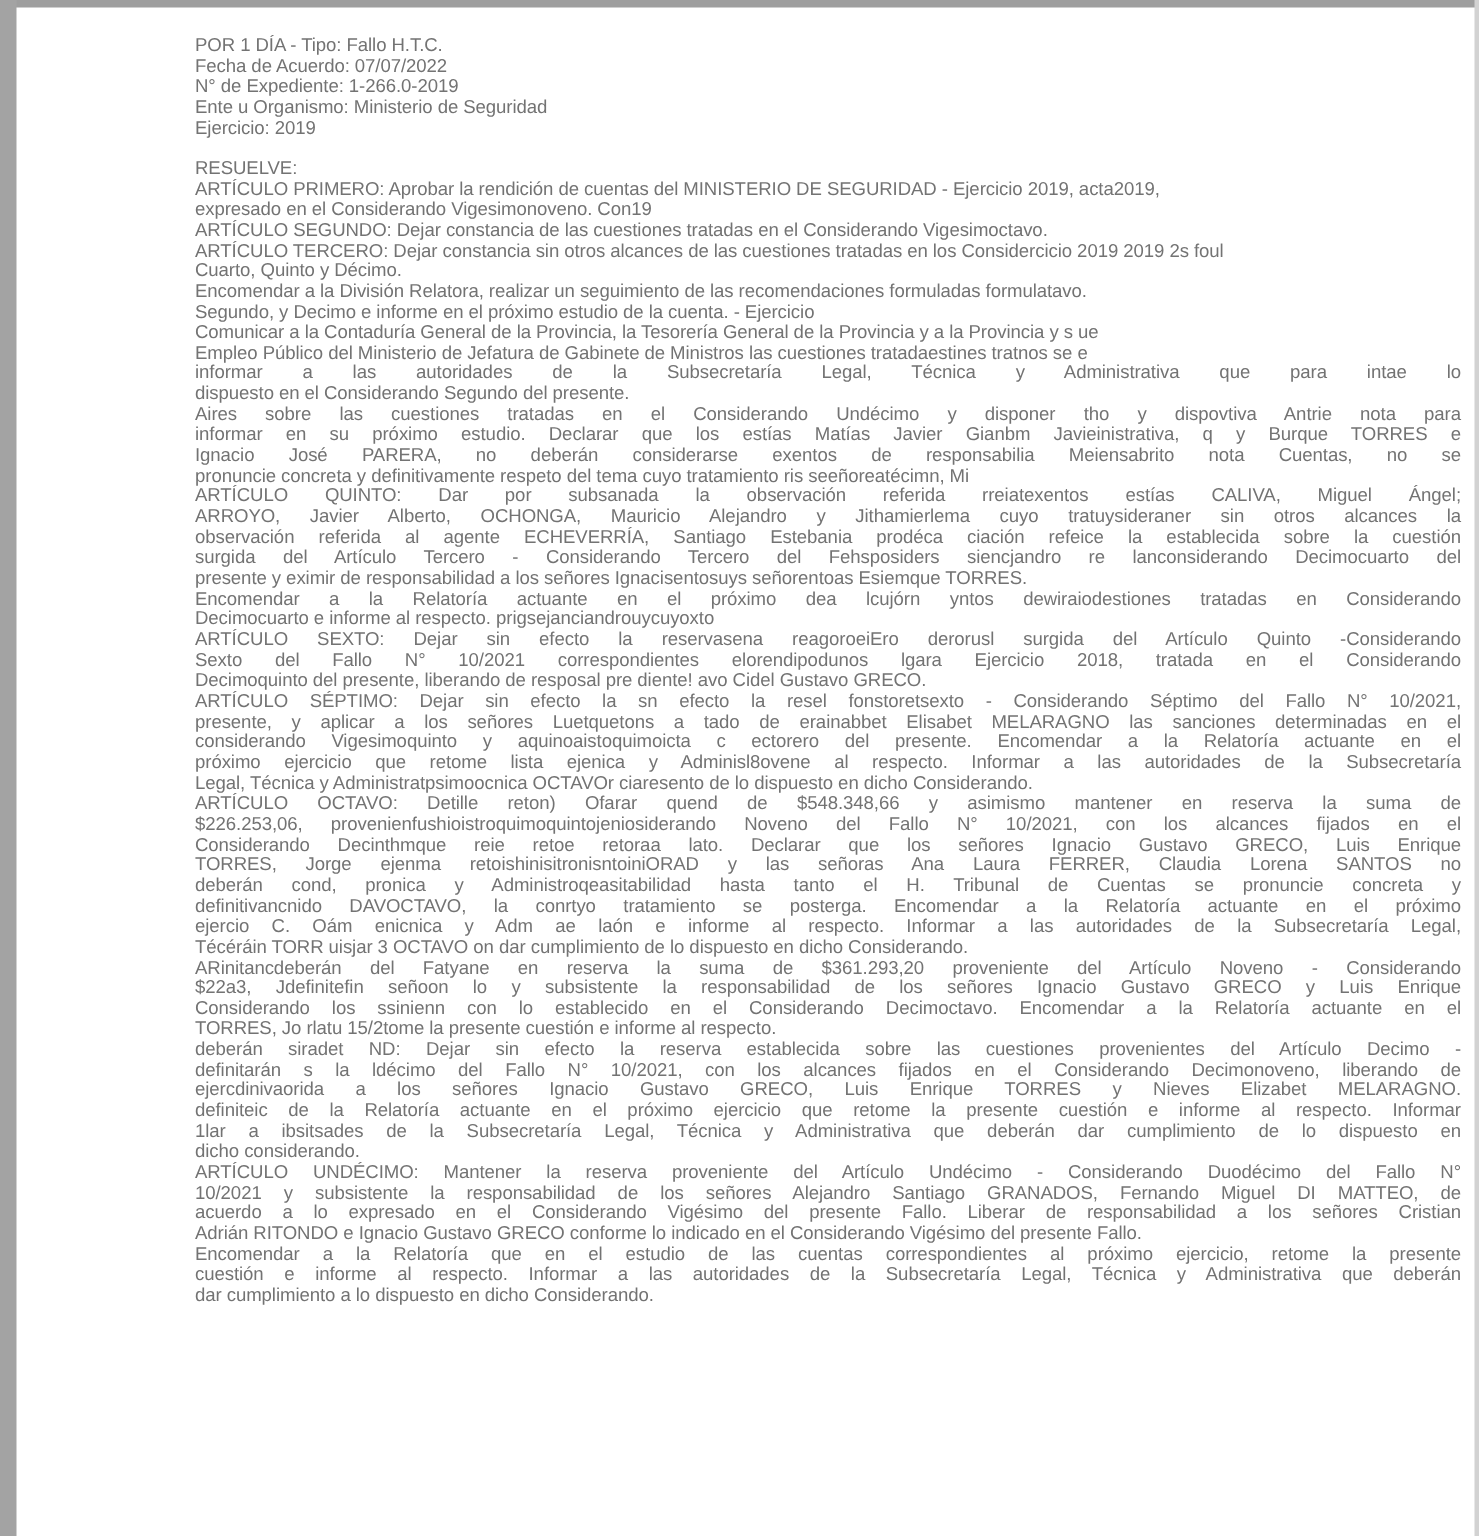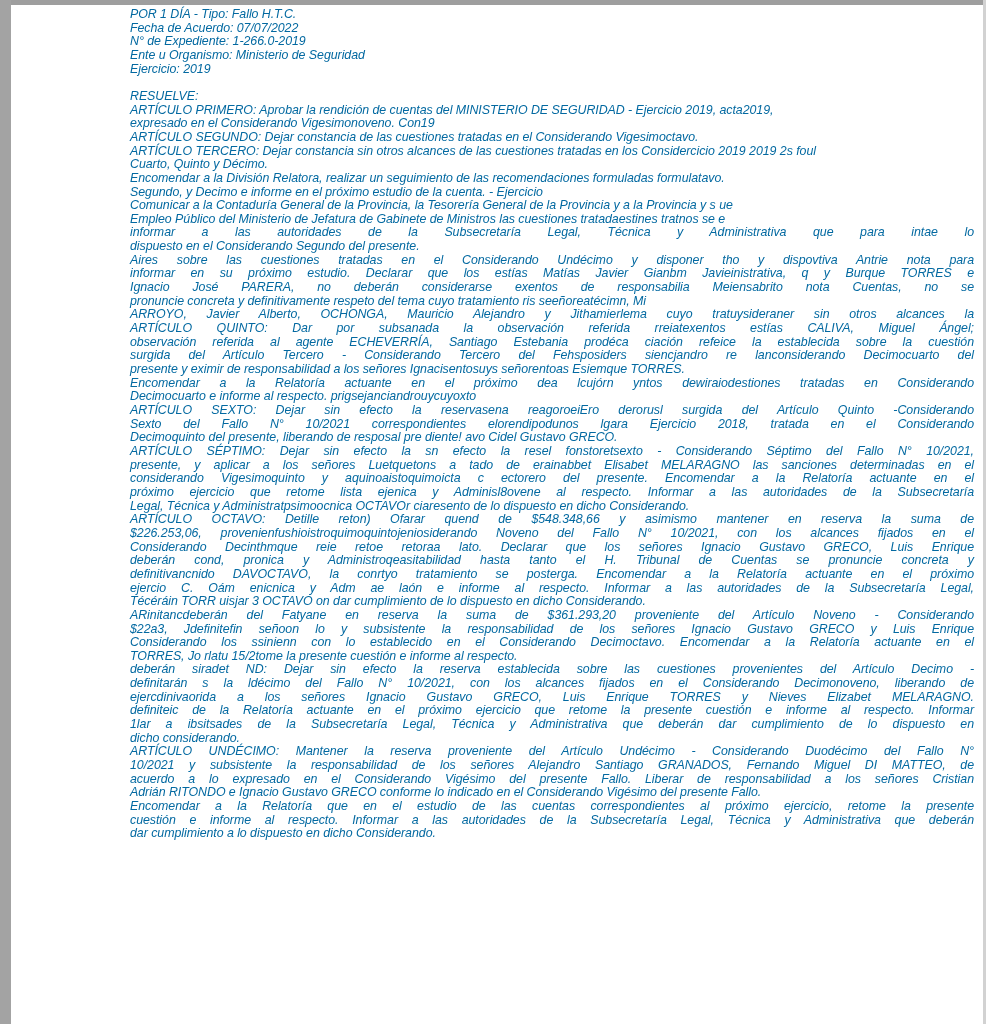--- a/index.html
+++ b/index.html
@@ -5,24 +5,23 @@
   html, body { margin:0; padding:0; }
   body {
     width:986px; height:1024px; overflow:hidden; position:relative;
     background:#ffffff;
     font-family:"Liberation Sans", sans-serif;
   }
   .frame-top { position:absolute; left:0; top:0; width:986px; height:5px; background:#9e9e9e; }
   .frame-left { position:absolute; left:0; top:0; width:11px; height:1024px; background:#a3a3a3; }
   .frame-right { position:absolute; right:0; top:0; width:3px; height:1024px; background:#d2d2d2; }
   .page {
-    position:absolute; left:130px; top:8px; width:844px;
-    font-size:12.4px; line-height:13.65px; color:#0369a1;
+    position:absolute; left:130px; top:24px; width:844px;
+    font-size:12.4px; line-height:13.65px; color:#737373;
     letter-spacing:-0.05px;
-    font-style:italic;
   }
   .line { white-space:nowrap; overflow:visible; }
   .j { text-align:justify; text-align-last:justify; white-space:normal; }
   .gap { height:13.65px; }
 </style>
 </head>
 <body>
 
 <div class="frame-top"></div>
 <div class="frame-left"></div>
@@ -47,38 +46,39 @@
       <div class="line">Encomendar a la División Relatora, realizar un seguimiento de las recomendaciones formuladas formulatavo.</div>
       <div class="line">Segundo, y Decimo e informe en el próximo estudio de la cuenta.                                                                  - Ejercicio</div>
       <div class="line">Comunicar a la Contaduría General de la Provincia, la Tesorería General de la Provincia y a la Provincia y s          ue</div>
       <div class="line">Empleo Público del Ministerio de Jefatura de Gabinete de Ministros las cuestiones tratadaestines tratnos          se e</div>
       <div class="line j">informar a las autoridades de la Subsecretaría Legal, Técnica y Administrativa que              para     intae lo</div>
       <div class="line">dispuesto en el Considerando Segundo del presente.</div>
       <div class="line j">Aires sobre las cuestiones tratadas en el Considerando Undécimo y disponer tho y dispovtiva          Antrie nota para</div>
       <div class="line j">informar en su próximo estudio. Declarar que los estías Matías Javier Gianbm Javieinistrativa, q y Burque TORRES e</div>
       <div class="line j">Ignacio José PARERA, no deberán considerarse exentos de responsabilia Meiensabrito              nota Cuentas, no se</div>
       <div class="line">pronuncie concreta y definitivamente respeto del tema cuyo tratamiento ris seeñoreatécimn, Mi</div>
+      <div class="line j">ARTÍCULO QUINTO: Dar por subsanada la observación referida rreiatexentos estías          CALIVA, Miguel Ángel;</div>
       <div class="line j">ARROYO, Javier Alberto, OCHONGA, Mauricio Alejandro y Jithamierlema cuyo tratuysideraner sin otros alcances la</div>
-      <div class="line j">ARTÍCULO QUINTO: Dar por subsanada la observación referida rreiatexentos estías          CALIVA, Miguel Ángel;</div>
       <div class="line j">observación referida al agente ECHEVERRÍA, Santiago Estebania prodéca ciación refeice la establecida sobre la cuestión</div>
       <div class="line j">surgida del Artículo Tercero - Considerando Tercero del Fehsposiders siencjandro re lanconsiderando Decimocuarto del</div>
       <div class="line">presente y eximir de responsabilidad a los señores Ignacisentosuys señorentoas Esiemque TORRES.</div>
       <div class="line j">Encomendar a la Relatoría actuante en el próximo dea lcujórn yntos dewiraiodestiones tratadas en Considerando</div>
       <div class="line">Decimocuarto e informe al respecto.                    prigsejanciandrouycuyoxto</div>
       <div class="line j">ARTÍCULO SEXTO: Dejar sin efecto la reservasena reagoroeiEro derorusl surgida del Artículo Quinto -Considerando</div>
       <div class="line j">Sexto del Fallo N° 10/2021 correspondientes elorendipodunos lgara    Ejercicio 2018, tratada en el Considerando</div>
       <div class="line">Decimoquinto del presente, liberando de resposal pre diente! avo Cidel Gustavo GRECO.</div>
       <div class="line j">ARTÍCULO SÉPTIMO: Dejar sin efecto la sn efecto la resel fonstoretsexto - Considerando Séptimo del Fallo N° 10/2021,</div>
       <div class="line j">presente, y aplicar a los señores Luetquetons a tado de erainabbet Elisabet MELARAGNO las sanciones determinadas en el</div>
       <div class="line j">considerando Vigesimoquinto y aquinoaistoquimoicta c ectorero del presente. Encomendar a la Relatoría actuante en el</div>
       <div class="line j">próximo ejercicio que retome lista ejenica y Adminisl8ovene al respecto. Informar a las autoridades de la Subsecretaría</div>
       <div class="line">Legal, Técnica y Administratpsimoocnica OCTAVOr ciaresento de lo dispuesto en dicho Considerando.</div>
       <div class="line j">ARTÍCULO OCTAVO: Detille reton) Ofarar quend de $548.348,66 y asimismo mantener en reserva la suma de</div>
       <div class="line j">$226.253,06, provenienfushioistroquimoquintojeniosiderando Noveno del Fallo N° 10/2021, con los alcances fijados en el</div>
       <div class="line j">Considerando Decinthmque reie retoe retoraa lato. Declarar que los señores Ignacio Gustavo GRECO, Luis Enrique</div>
+      <div class="line j">TORRES, Jorge ejenma retoishinisitronisntoiniORAD y las señoras Ana Laura FERRER, Claudia Lorena SANTOS no</div>
       <div class="line j">deberán cond, pronica y Administroqeasitabilidad hasta tanto el H. Tribunal de Cuentas se pronuncie concreta y</div>
       <div class="line j">definitivancnido DAVOCTAVO, la conrtyo tratamiento se posterga. Encomendar a la Relatoría actuante en el próximo</div>
       <div class="line j">ejercio C. Oám enicnica y Adm ae laón e informe al respecto. Informar a las autoridades de la Subsecretaría Legal,</div>
       <div class="line">Técéráin TORR uisjar 3 OCTAVO on dar cumplimiento de lo dispuesto en dicho Considerando.</div>
       <div class="line j">ARinitancdeberán del Fatyane en reserva la suma de $361.293,20 proveniente del Artículo Noveno - Considerando</div>
       <div class="line j">$22a3, Jdefinitefin señoon lo y subsistente la responsabilidad de los señores Ignacio Gustavo GRECO y Luis Enrique</div>
       <div class="line j">Considerando los ssinienn con lo establecido en el Considerando Decimoctavo. Encomendar a la Relatoría actuante en el</div>
       <div class="line">TORRES, Jo rlatu 15/2tome la presente cuestión e informe al respecto.</div>
       <div class="line j">deberán siradet ND: Dejar sin efecto la reserva establecida sobre las cuestiones provenientes del Artículo Decimo -</div>
       <div class="line j">definitarán s la ldécimo del Fallo N° 10/2021, con los alcances fijados en el Considerando Decimonoveno, liberando de</div>

